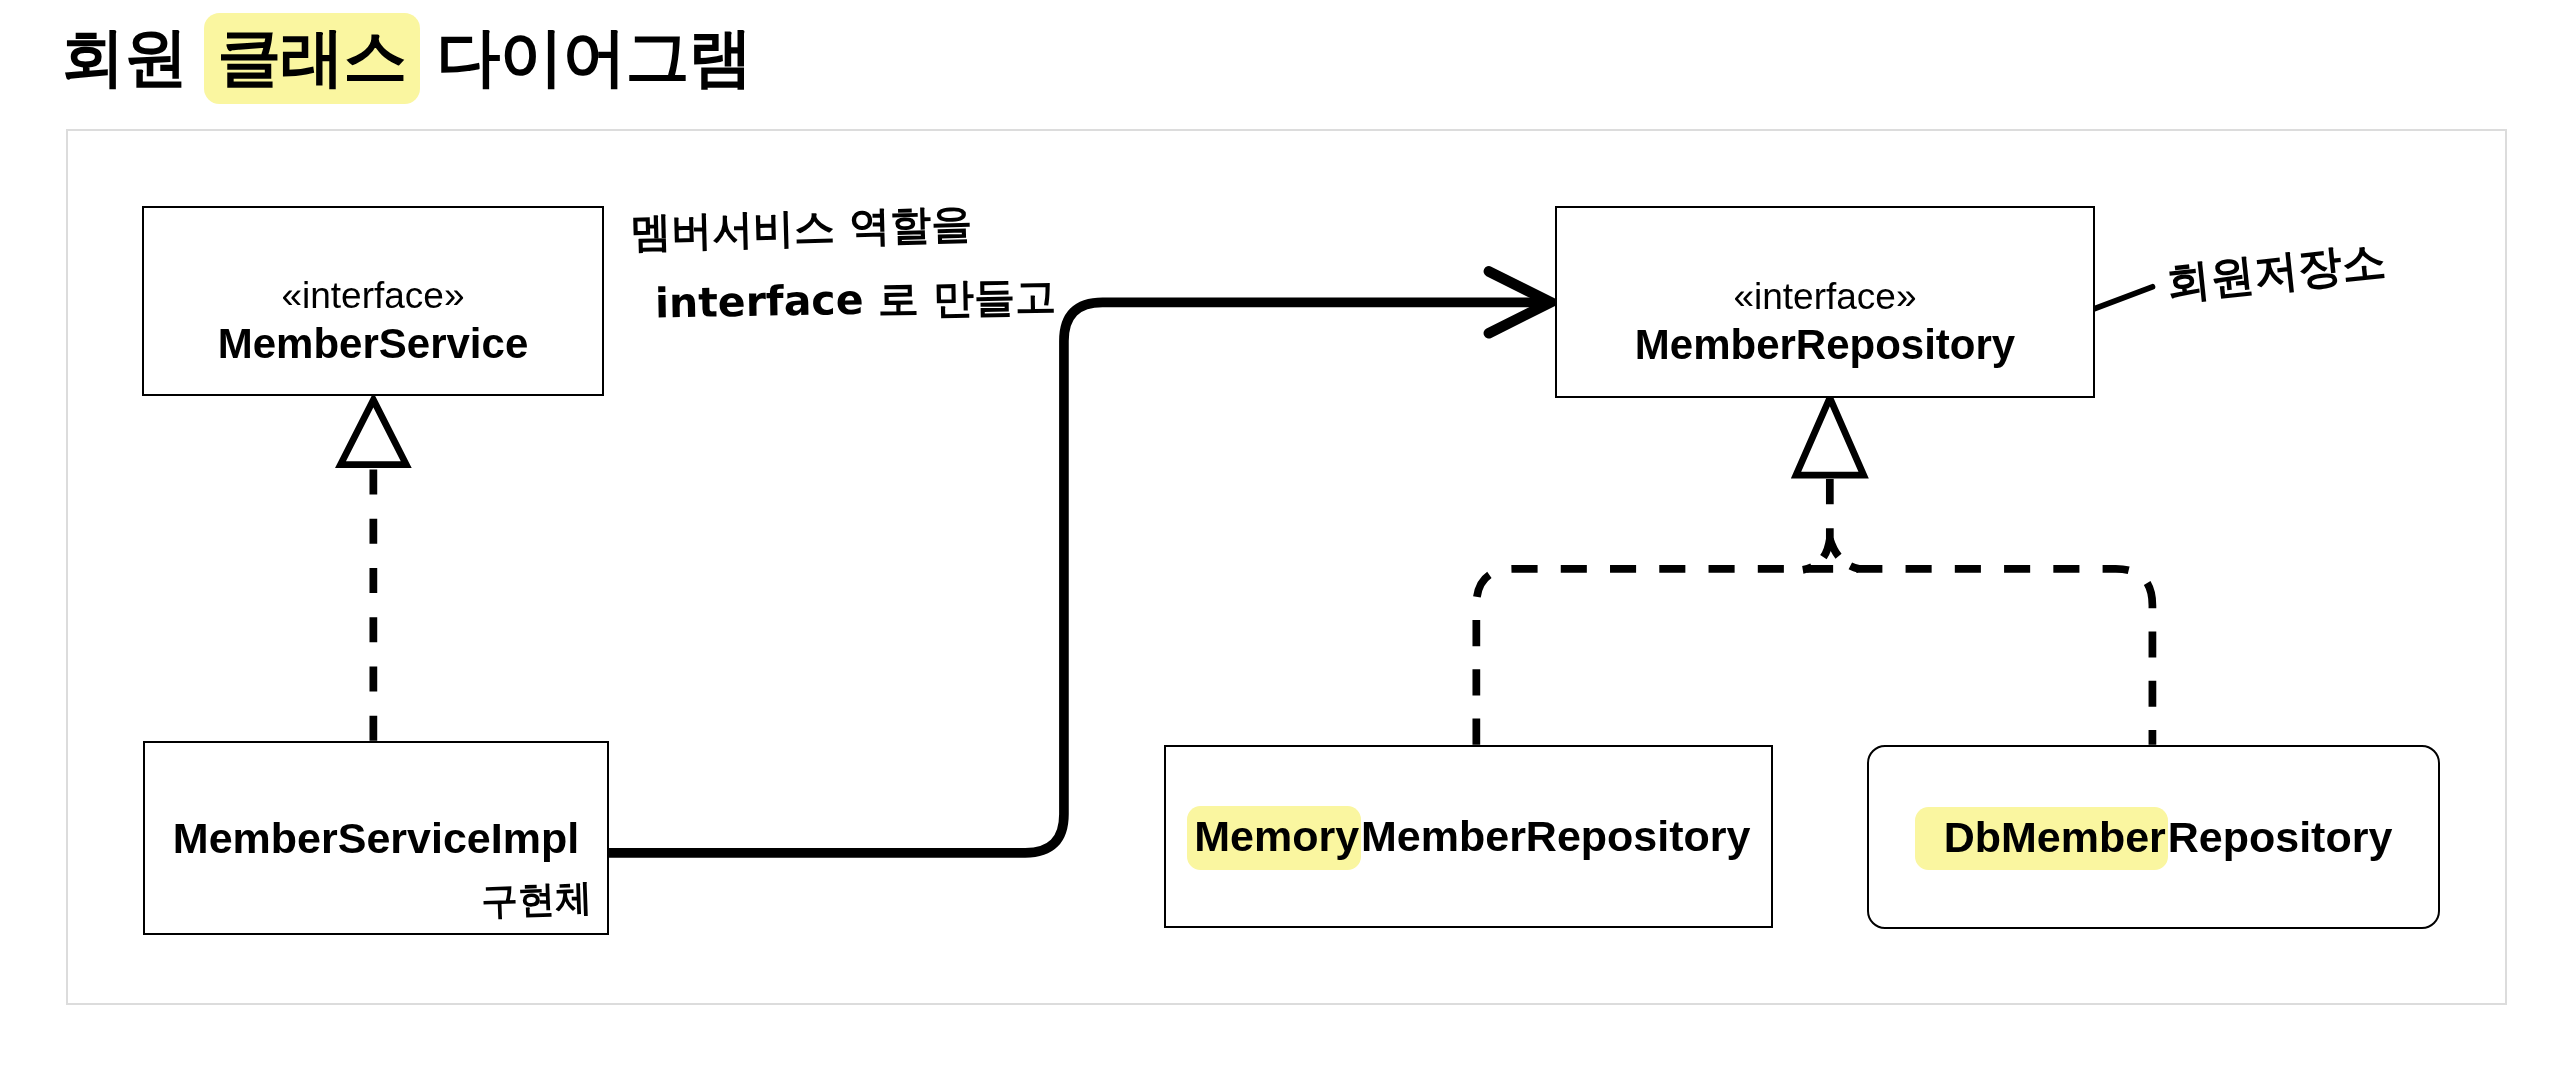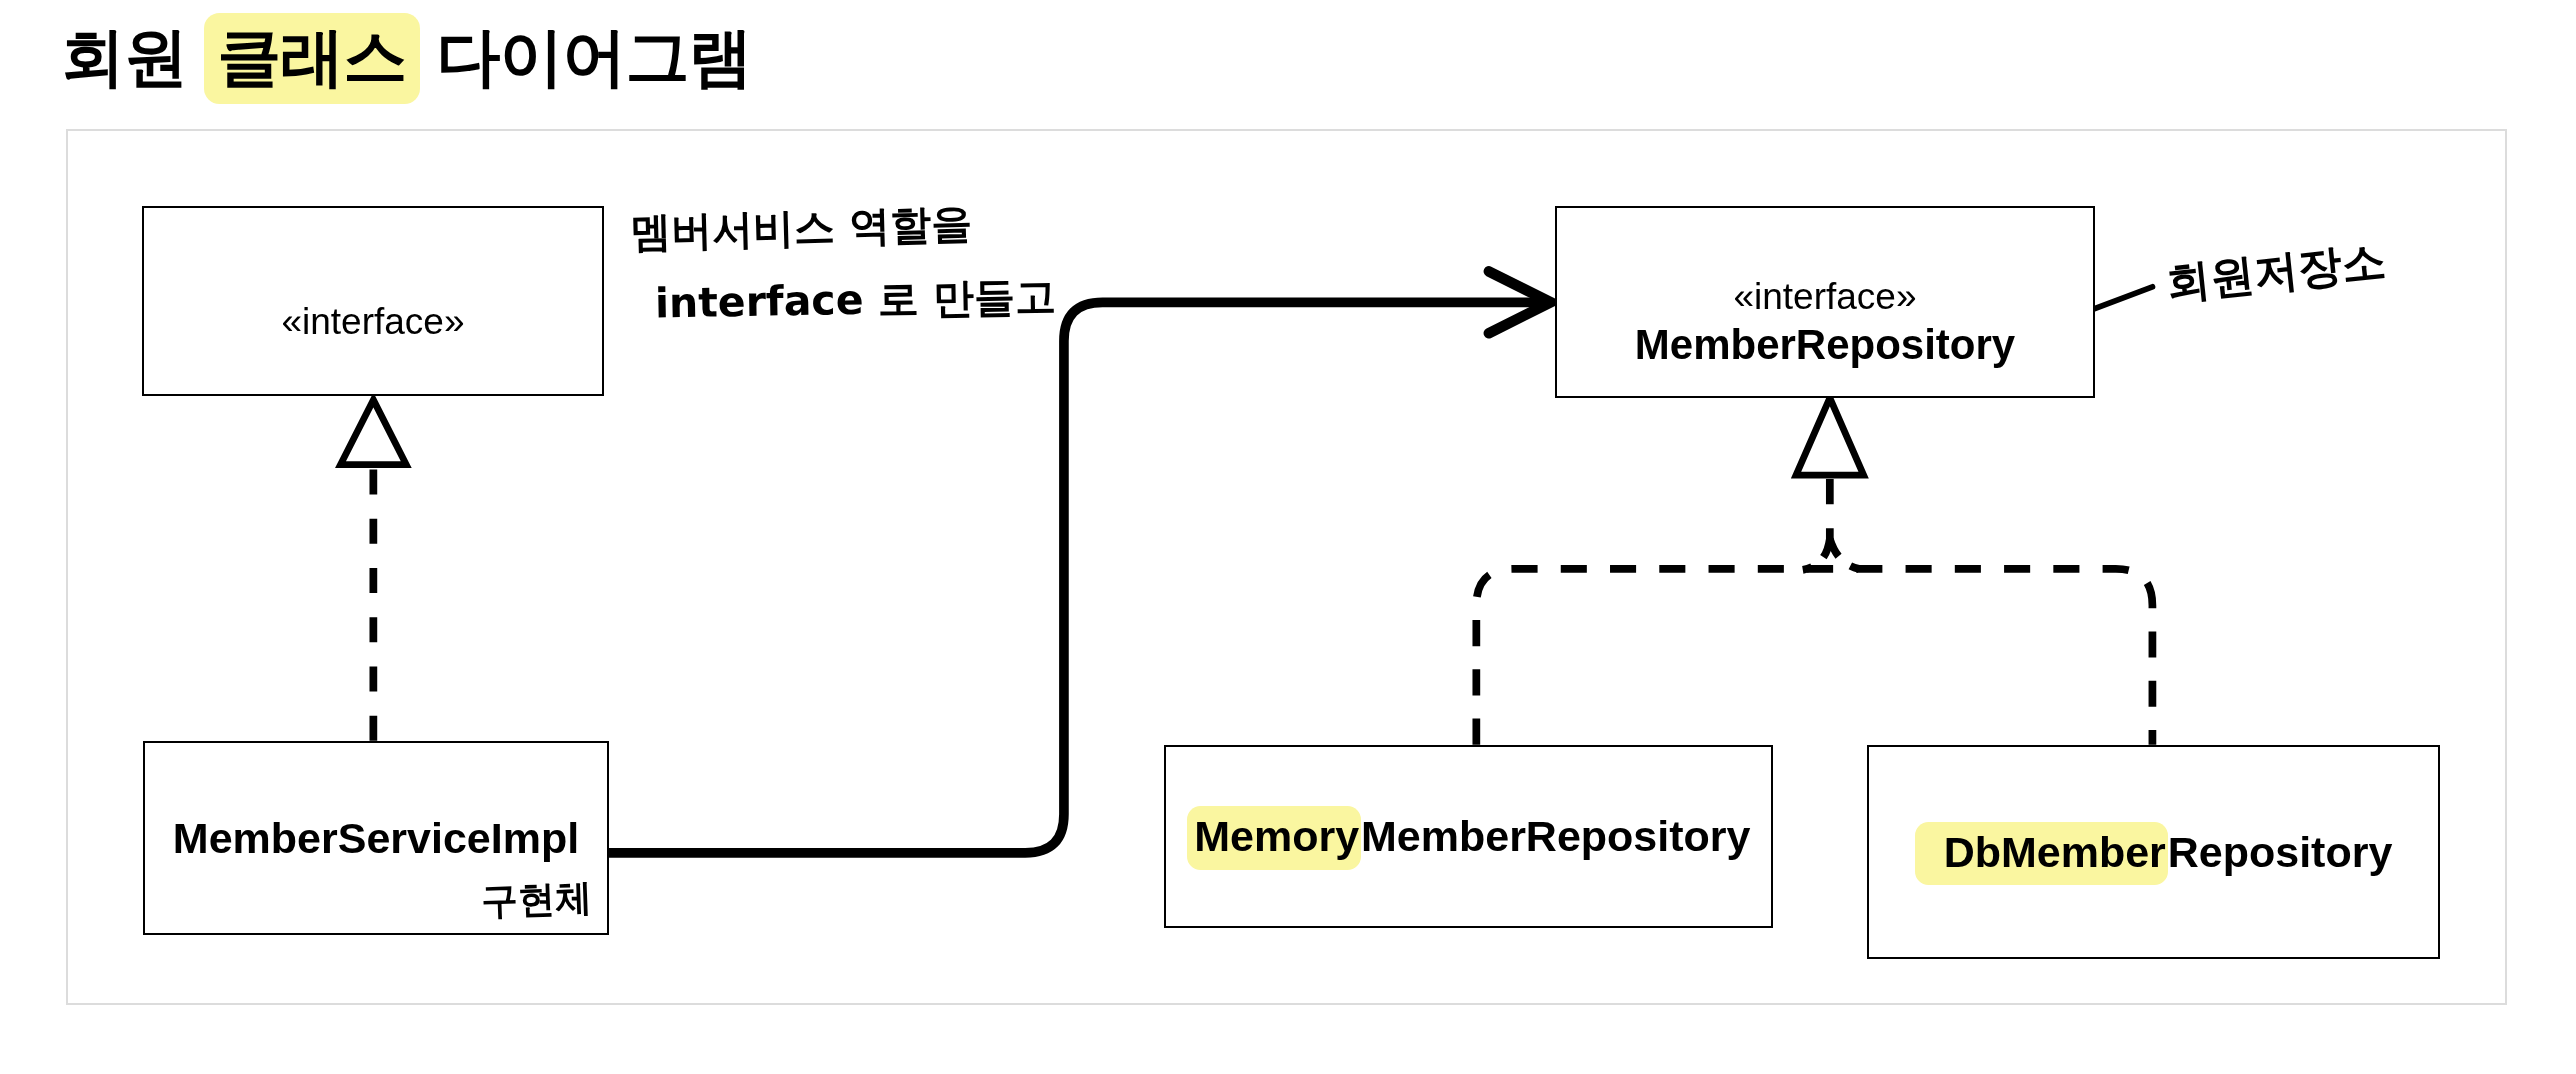--- a/index.html
+++ b/index.html
@@ -99,36 +99,37 @@
   <path d="M 1894 558 Q 1902 584 1924 589" fill="none" stroke="#000" stroke-width="8" stroke-dasharray="20 16"></path>
   <path d="M 1528 771 V 627 Q 1528 589 1566 589 H 2190 Q 2228 589 2228 627 V 771" fill="none" stroke="#000" stroke-width="8" stroke-dasharray="27 24"></path>
 
   <path d="M 2106 343 L 2228 297" fill="none" stroke="#000" stroke-width="6" stroke-linecap="round"></path>
 
   <path d="M 519 905 C 527 886 544 884 552 896 C 559 905 571 904 578 893 C 585 883 597 884 603 895" fill="none" stroke="#000" stroke-width="6" stroke-linecap="round"></path>
 </svg>
 
 <div class="cls" style="left:142px; top:206px; width:462px; height:190px;">
   <div class="stereotype">«interface»</div>
+  <div class="clsname">MemberService</div>
 </div>
 
 <div class="cls" style="left:1555px; top:206px; width:540px; height:192px;">
   <div class="stereotype">«interface»</div>
   <div class="clsname">MemberRepository</div>
 </div>
 
 <div class="cls" style="left:143px; top:741px; width:466px; height:194px;">
   <div class="plainname">MemberServiceImpl</div>
 </div>
 
 <div class="cls" style="left:1164px; top:745px; width:609px; height:183px;">
   <div class="plainname"><span class="chip">Memory</span><span>MemberRepository</span></div>
 </div>
 
-<div class="cls" style="left:1867px; top:745px; width:573px; height:214px;">
+<div class="cls" style="left:1867px; top:745px; width:573px; height:184px;border-radius:18px;">
   <div class="plainname"><span class="chip wide-left">DbMember</span><span>Repository</span></div>
 </div>
 
 <div class="hand" id="note-line1">멤버서비스 역할을</div>
 <div class="hand" id="note-line2">interface 로 만들고</div>
 <div class="hand" id="note-repo">회원저장소</div>
 <div class="hand" id="note-impl">구현체</div>
 
 
 </body></html>

